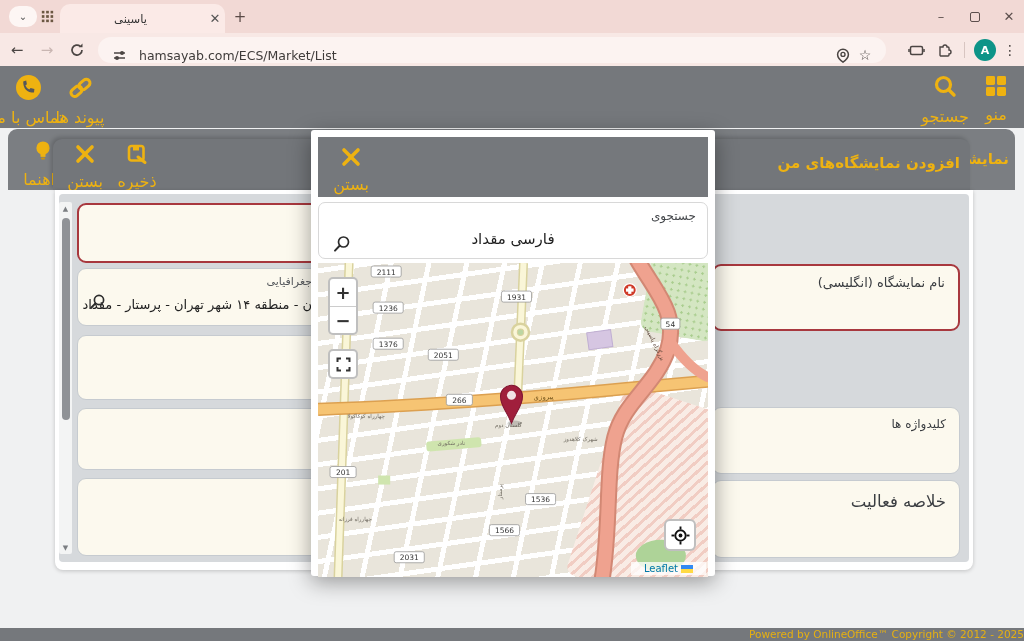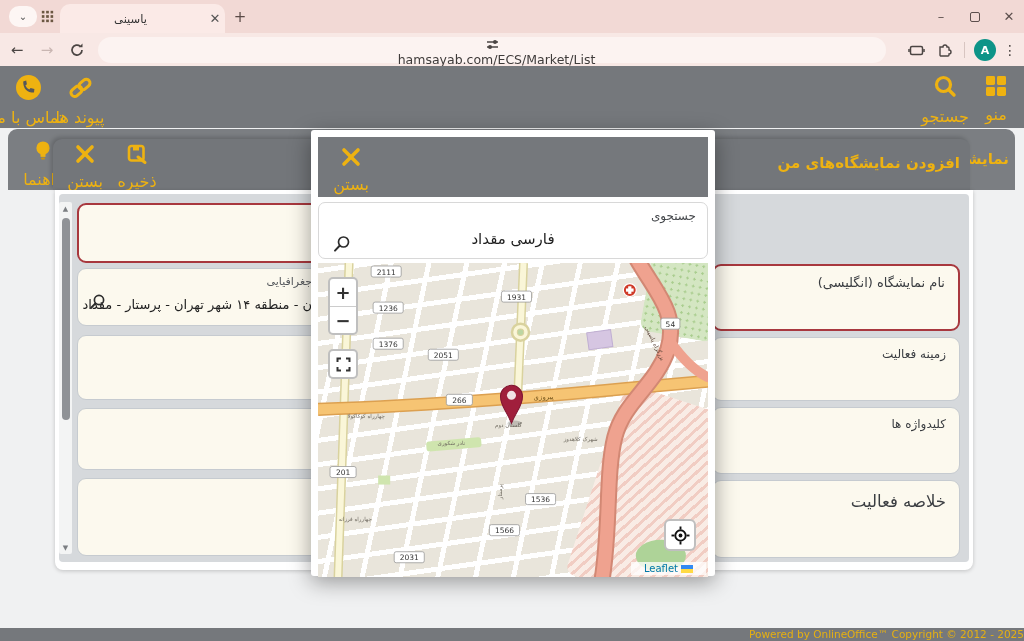--- a/index.html
+++ b/index.html
@@ -15,21 +15,21 @@
   .tab-title { flex:1; text-align:center; font-size:11.5px; color:#333; direction:rtl; }
   .tab-close { width:20px; height:20px; margin-left:4px; display:flex; align-items:center; justify-content:center; color:#555; font-size:13px; border-radius:50%; }
   .newtab { position:absolute; left:230px; top:7px; width:20px; height:20px; display:flex; align-items:center; justify-content:center; font-size:15px; color:#5a4a47; }
   .win-controls { position:absolute; right:8px; top:0; height:33px; display:flex; align-items:center; gap:22px; color:#5c4f4d; }
   .win-btn { font-size:13px; width:14px; text-align:center; }
   .win-max { width:10px; height:10px; border:1.4px solid #5c4f4d; border-radius:2px; }
 
   .navbar { position:absolute; left:0; top:33px; width:1024px; height:33px; background:#f8e8e5; display:flex; align-items:center; }
   .nav-btn { width:26px; height:26px; display:flex; align-items:center; justify-content:center; font-size:15px; color:#4b4543; margin-left:4px; }
   .nav-btn.disabled { color:#c9b6b2; }
-  .url-pill { position:absolute; left:98px; top:4px; width:788px; height:26px; background:#fcf3f1; border-radius:13px; display:flex; align-items:center; padding:0 10px;flex-direction:column; }
+  .url-pill { position:absolute; left:98px; top:4px; width:788px; height:26px; background:#fcf3f1; border-radius:13px; display:flex; align-items:flex-end; padding:0 10px; }
   .url-text { font-size:12.5px; color:#3f3b3a; margin-left:9px; flex:1; }
   .pill-ic { width:22px; display:flex; justify-content:center; align-items:center; color:#4b4543; font-size:14px; }
   .nav-right { position:absolute; right:6px; top:4px; height:26px; display:flex; align-items:center; gap:6px; }
   .nav-divider { width:1px; height:16px; background:#d8c5c1; margin:0 3px; }
   .avatar { width:22px; height:22px; border-radius:50%; background:#0d9488; color:#fff; font-size:11px; font-weight:bold; display:flex; align-items:center; justify-content:center; }
   .kebab { font-size:14px; color:#4b4543; width:16px; text-align:center; }
 
   
   .app-toolbar { position:absolute; left:0; top:66px; width:1024px; height:62px; background:#75787c; }
   .tb-btn { position:absolute; top:8px; width:56px; display:flex; flex-direction:column; align-items:center; gap:3px; cursor:pointer; }
@@ -274,23 +274,20 @@
       <div class="form-bg"></div>
 
       <div class="scrollbar">
         <span class="sb-arrow sb-up">▲</span>
         <span class="sb-thumb"></span>
         <span class="sb-arrow sb-down">▼</span>
       </div>
 
       <div class="field red" style="left:657px; top:74px; width:248px; height:67px;">
         <span class="lbl">نام نمایشگاه (انگلیسی)</span>
-      </div>
-      <div class="field gray" style="left:657px; top:147px; width:248px; height:64px;">
-        <span class="lbl small">زمینه فعالیت</span>
       </div>
       <div class="field gray" style="left:657px; top:217px; width:248px; height:67px;">
         <span class="lbl small">کلیدواژه ها</span>
       </div>
       <div class="field gray" style="left:657px; top:290px; width:248px; height:78px;">
         <span class="lbl big">خلاصه فعالیت</span>
       </div>
 
       <div class="field red" style="left:22px; top:13px; width:300px; height:60px;"></div>
       <div class="field gray" style="left:22px; top:78px; width:300px; height:58px;">

